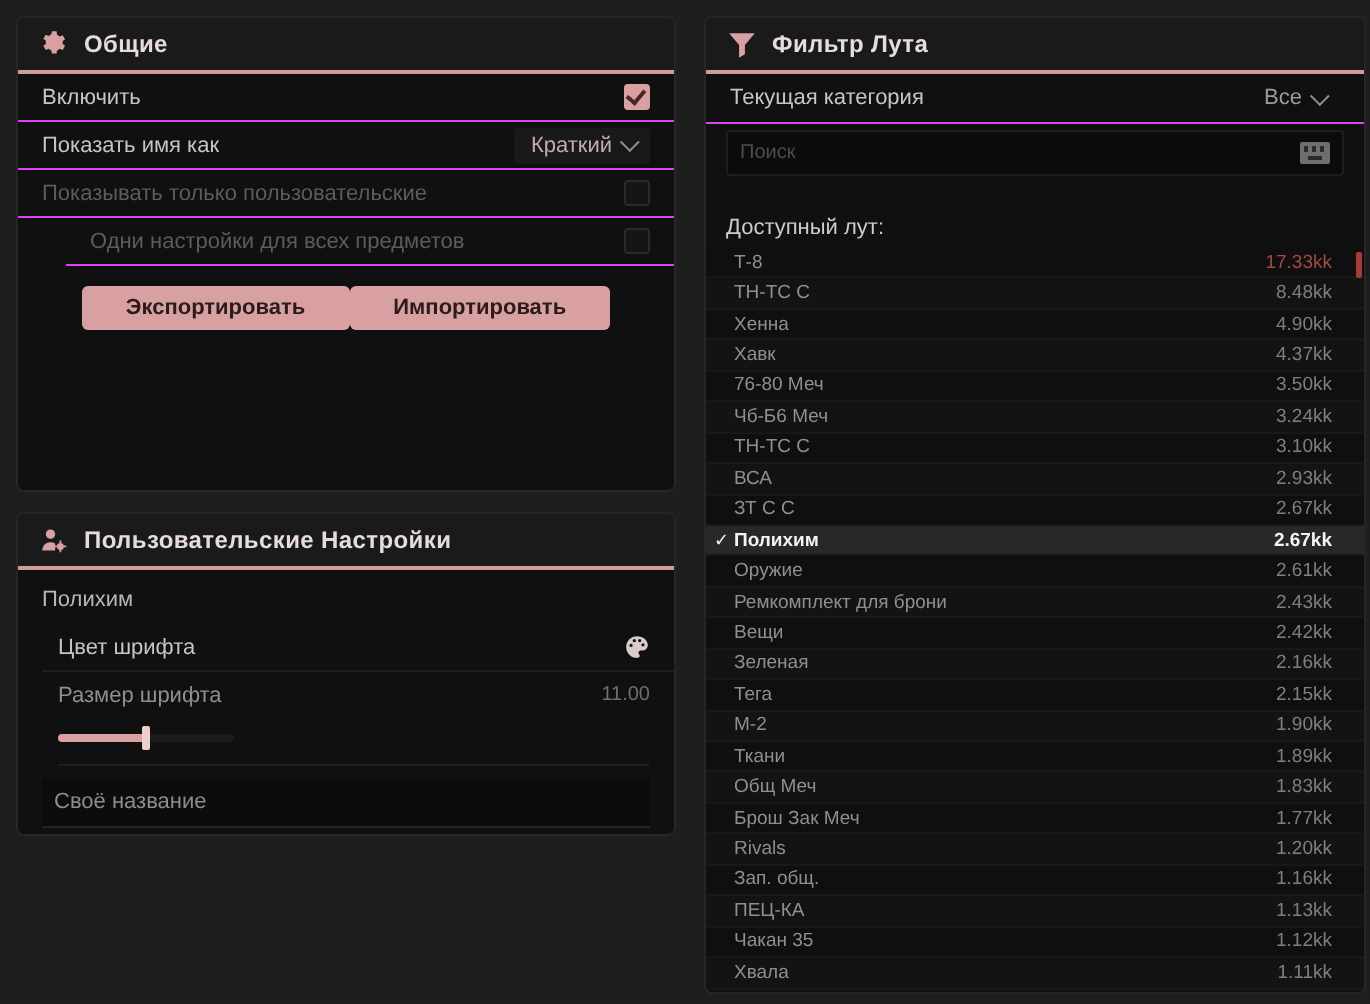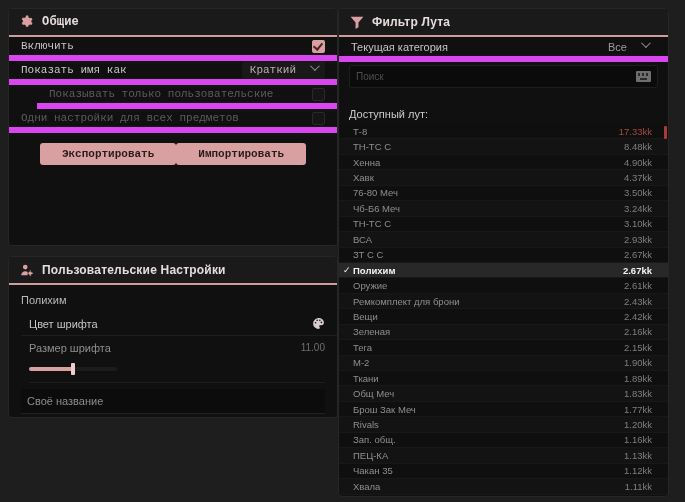--- a/index.html
+++ b/index.html
@@ -16,36 +16,36 @@
   .panel-header{
     height:26px;background:#1a1a1a;display:flex;align-items:center;
     padding:0 10px;gap:8px;border-bottom:2px solid #cf9b9b;
   }
   .panel-title{font-size:12px;font-weight:bold;color:#e6dcdc;letter-spacing:.2px;}
   .hicon{width:15px;height:15px;display:inline-flex;align-items:center;justify-content:center;}
   .hicon svg{display:block;}
   
   .srow{
     display:flex;align-items:center;justify-content:space-between;
-    padding:0 12px;border-bottom:6px solid #d946ef;box-sizing:border-box;
+    padding:0 12px;border-bottom:1px solid #d946ef;box-sizing:border-box;
   }
   .label{font-size:11px;color:#c6c6c6;}
   .disabled .label{color:#5c5c5c;}
   
   .cb{width:13px;height:13px;border-radius:2px;box-sizing:border-box;position:relative;flex:0 0 auto;}
   .cb.on{background:#d9a0a2;}
   .cb.on::after{
     content:"";position:absolute;left:3px;top:1px;width:4px;height:7px;
     border-right:2px solid #4a2626;border-bottom:2px solid #4a2626;transform:rotate(40deg);
   }
   .cb.off{background:#151515;border:1px solid #3a3a3a;}
   .disabled .cb.off{border-color:#2a2a2a;}
   
   .dd{
-    display:flex;align-items:flex-start;gap:14px;background:#191919;border-radius:2px;
+    display:flex;align-items:center;gap:4px;background:#191919;border-radius:2px;
     padding:3px 8px;cursor:pointer;
   }
   .dd .dtext{font-size:11px;color:#c2adad;}
   .chev{
     width:6px;height:6px;border-right:1.5px solid #8f8f8f;border-bottom:1.5px solid #8f8f8f;
     transform:rotate(45deg) translateY(-2px);flex:0 0 auto;
   }
   
   .btn{
     background:#d9a0a2;color:#2b1b1b;font-size:11px;font-weight:bold;
@@ -98,46 +98,46 @@
     content:"";position:absolute;left:2px;top:2px;width:11px;height:3px;
     background:repeating-linear-gradient(90deg,#2a2a2a 0 2px,transparent 2px 4px);
   }
   .kbd-icon::before{content:"";position:absolute;left:4px;bottom:2px;width:7px;height:2px;background:#2a2a2a;}
   
   .pal-icon svg{display:block;}
 </style>
 </head>
 <body>
 
-<section class="panel" style="left:8px;top:8px;width:330px;height:238px;font-family:Liberation Mono, monospace;">
+<section class="panel" style="left:8px;top:8px;width:330px;height:238px;">
   <div class="panel-header">
     <span class="hicon">
       <svg width="14" height="14" viewBox="0 0 24 24" fill="#d9a0a2">
           <path d="M12 8a4 4 0 1 0 0 8 4 4 0 0 0 0-8zm9.4 5.4.1-1.4-.1-1.4 2.1-1.6-2-3.5-2.5 1a8 8 0 0 0-2.4-1.4L16.2 2h-4l-.4 2.7a8 8 0 0 0-2.4 1.4l-2.5-1-2 3.5 2.1 1.6-.1 1.4.1 1.4-2.1 1.6 2 3.5 2.5-1a8 8 0 0 0 2.4 1.4l.4 2.7h4l.4-2.7a8 8 0 0 0 2.4-1.4l2.5 1 2-3.5-2.1-1.6z" transform="translate(-2 -1)"></path>
         </svg>
     </span>
     <span class="panel-title">Общие</span>
   </div>
   <div>
     <div class="srow" style="height:24px;">
       <span class="label">Включить</span>
       <span class="cb on"></span>
     </div>
     <div class="srow" style="height:24px;">
       <span class="label">Показать имя как</span>
       <span class="dd">
         <span class="dtext">Краткий</span>
         <span class="chev"></span>
       </span>
     </div>
-    <div class="srow disabled" style="height:24px;margin-left:28px;">
+    <div class="srow disabled" style="height:24px;">
       <span class="label">Показывать только пользовательские</span>
       <span class="cb off"></span>
     </div>
-    <div class="srow disabled" style="height:24px;">
+    <div class="srow disabled" style="height:24px;margin-left:24px;">
       <span class="label">Одни настройки для всех предметов</span>
       <span class="cb off"></span>
     </div>
     <div class="btnrow">
       <button class="btn">Экспортировать</button>
       <button class="btn">Импортировать</button>
     </div>
   </div>
 </section>
 
@@ -174,21 +174,21 @@
         <div class="handle"></div>
       </div>
     </div>
     <div class="text-input">Своё название</div>
     <div class="del-row">
       
     </div>
   </div>
 </section>
 
-<section class="panel" style="left:338px;top:8px;width:331px;height:489px;">
+<section class="panel" style="left:352px;top:8px;width:331px;height:489px;">
   <div class="panel-header">
     <span class="hicon">
       <svg width="14" height="13" viewBox="0 0 24 22" fill="#d9a0a2">
           <path d="M1 1h22l-8.5 10v8l-5 3v-11L1 1z"></path>
         </svg>
     </span>
     <span class="panel-title">Фильтр Лута</span>
   </div>
   <div>
     <div class="srow frow">

